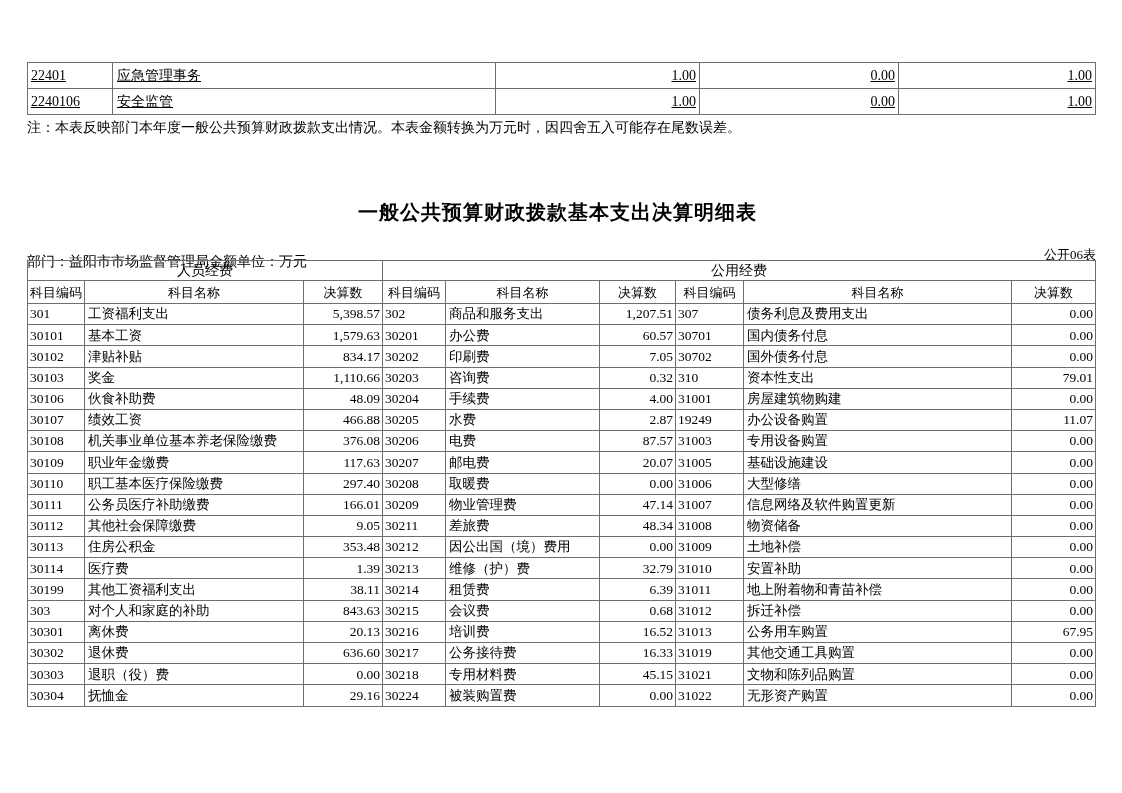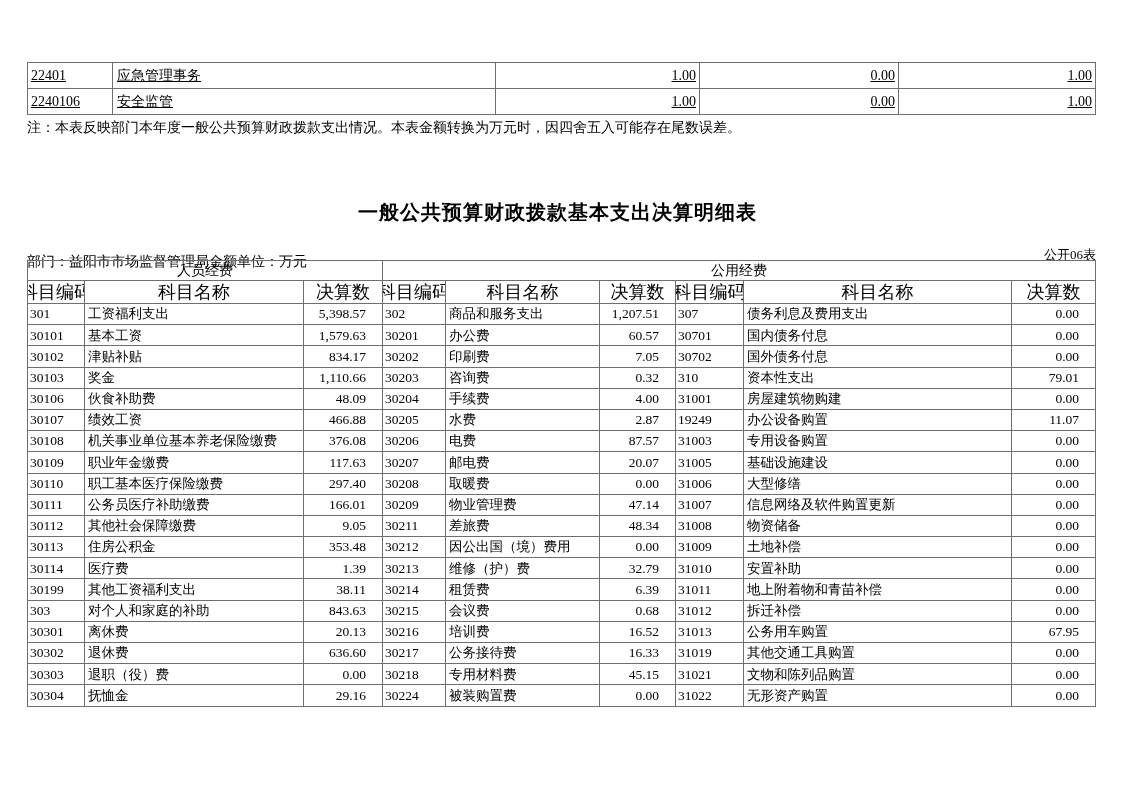--- a/index.html
+++ b/index.html
@@ -46,24 +46,24 @@
     grid-template-columns:57px 219px 79px 63px 154px 76px 68px 268px 84px;
     grid-template-rows:20px 23px repeat(19,21.2px);
     border-top:1px solid #6e6e6e;border-left:1px solid #6e6e6e;
   }
   .cell{
     border-right:1px solid #6e6e6e;border-bottom:1px solid #6e6e6e;
     display:flex;align-items:center;font-size:13.5px;line-height:1;
     box-sizing:border-box;white-space:nowrap;overflow:hidden;
   }
   .cell.ghead,.cell.chead{justify-content:center;font-size:14px;}
-  .cell.chead{font-size:18px;}
+  .cell.chead{font-size:13px;}
   .cell.code{padding-left:2px;}
   .cell.name{padding-left:3px;}
-  .cell.num{justify-content:flex-end;padding-right:16px;}
+  .cell.num{justify-content:flex-end;padding-right:2px;}
   .cell.bold{font-weight:normal;}
 </style>
 </head>
 <body>
 
 <div id="top-table">
     <div class="tt-cell code">22401</div>
     <div class="tt-cell name">应急管理事务</div>
     <div class="tt-cell num">1.00</div>
     <div class="tt-cell num">0.00</div>

